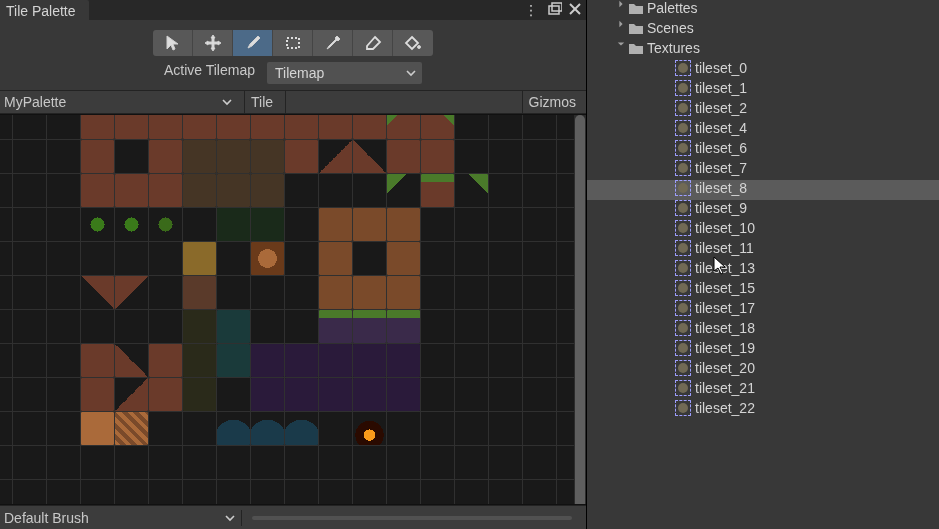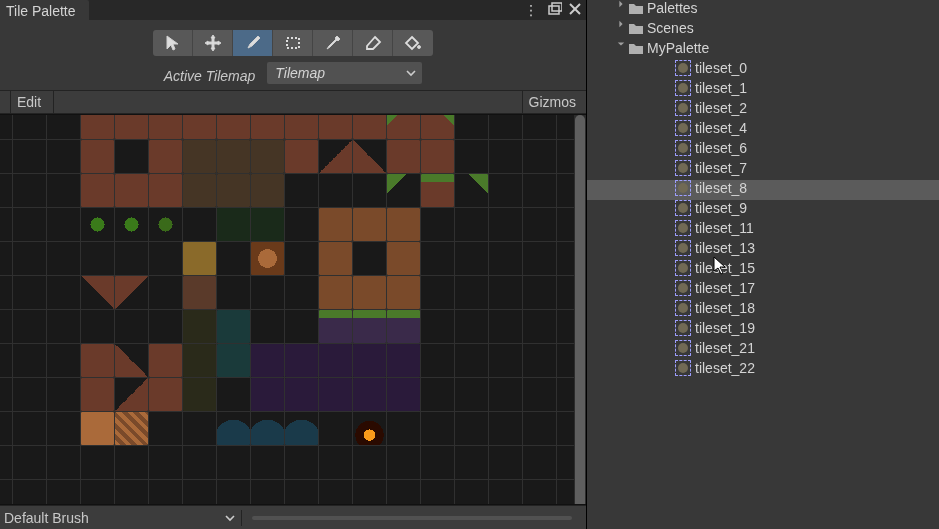--- a/index.html
+++ b/index.html
@@ -62,26 +62,25 @@
     display:flex; align-items:center; justify-content:center;
     border-right:1px solid #454545;
   }
   .tool-btn:first-child { border-top-left-radius:3px; border-bottom-left-radius:3px;}
   .tool-btn:last-child  { border-top-right-radius:3px; border-bottom-right-radius:3px; border-right:none;}
   .tool-btn.active { background:#4c6a88; }
   .tool-btn svg { width:18px; height:18px; fill:#d0d0d0; stroke:#d0d0d0; }
 
   .tilemap-row {
     display:flex;
-    align-items:flex-end;
+    align-items:flex-start;
     justify-content:center;
     gap:12px;
     padding:2px 0 6px 0;
     font-size:14px;
-    font-style:italic;
   }
   .dropdown {
     background:#515151;
     border-radius:2px;
     height:22px;
     padding:2px 24px 2px 8px;
     font-size:14px;
     color:#d4d4d4;
     position:relative;
     display:flex;
@@ -271,23 +270,31 @@
       <span>Tilemap</span>
       <span class="chev">
         <svg class="chev-down" viewBox="0 0 10 10">
             <path d="M1 3 L5 7 L9 3" fill="none" stroke="#ccc" stroke-width="1.6"></path>
           </svg>
       </span>
     </div>
   </div>
 
   <div class="strip">
+    <div class="label" style="width:234px;justify-content:space-between;">
+      <span>MyPalette</span>
+      <span>
+        <svg class="chev-down" viewBox="0 0 10 10">
+            <path d="M1 3 L5 7 L9 3" fill="none" stroke="#ccc" stroke-width="1.6"></path>
+          </svg>
+      </span>
+    </div>
     <div class="strip-divider"></div>
     <div class="label">
-      <span>Edit</span>
+      <span>Tile</span>
     </div>
     <div class="strip-divider"></div>
     <div class="spacer"></div>
     <div class="strip-divider"></div>
     <div class="label">
       <span>Gizmos</span>
     </div>
   </div>
 
   <div class="canvas-wrap">
@@ -429,21 +436,21 @@
         <span class="h-foldout">
           <svg width="8" height="8" viewBox="0 0 10 10">
             <path d="M1 3 L5 7 L9 3" fill="#a0a0a0"></path>
           </svg>
         </span>
         <span class="h-icon folder">
           <svg viewBox="0 0 16 14">
             <path d="M1 3 L6 3 L8 5 L15 5 L15 13 L1 13 Z" fill="#b0b0b0"></path>
           </svg>
         </span>
-        <span>MyPalette</span>
+        <span>Textures</span>
       </div>
       <div class="h-row">
         <span class="indent" style="width:76px"></span>
         <span class="h-foldout"></span>
         <span class="h-icon sprite"></span>
         <span>tileset_0</span>
       </div>
       <div class="h-row">
         <span class="indent" style="width:76px"></span>
         <span class="h-foldout"></span>
@@ -483,20 +490,26 @@
       <div class="h-row">
         <span class="indent" style="width:76px"></span>
         <span class="h-foldout"></span>
         <span class="h-icon sprite"></span>
         <span>tileset_9</span>
       </div>
       <div class="h-row">
         <span class="indent" style="width:76px"></span>
         <span class="h-foldout"></span>
         <span class="h-icon sprite"></span>
+        <span>tileset_10</span>
+      </div>
+      <div class="h-row">
+        <span class="indent" style="width:76px"></span>
+        <span class="h-foldout"></span>
+        <span class="h-icon sprite"></span>
         <span>tileset_11</span>
       </div>
       <div class="h-row">
         <span class="indent" style="width:76px"></span>
         <span class="h-foldout"></span>
         <span class="h-icon sprite"></span>
         <span>tileset_13</span>
       </div>
       <div class="h-row">
         <span class="indent" style="width:76px"></span>
@@ -514,20 +527,26 @@
         <span class="indent" style="width:76px"></span>
         <span class="h-foldout"></span>
         <span class="h-icon sprite"></span>
         <span>tileset_18</span>
       </div>
       <div class="h-row">
         <span class="indent" style="width:76px"></span>
         <span class="h-foldout"></span>
         <span class="h-icon sprite"></span>
         <span>tileset_19</span>
+      </div>
+      <div class="h-row">
+        <span class="indent" style="width:76px"></span>
+        <span class="h-foldout"></span>
+        <span class="h-icon sprite"></span>
+        <span>tileset_20</span>
       </div>
       <div class="h-row">
         <span class="indent" style="width:76px"></span>
         <span class="h-foldout"></span>
         <span class="h-icon sprite"></span>
         <span>tileset_21</span>
       </div>
       <div class="h-row">
         <span class="indent" style="width:76px"></span>
         <span class="h-foldout"></span>

